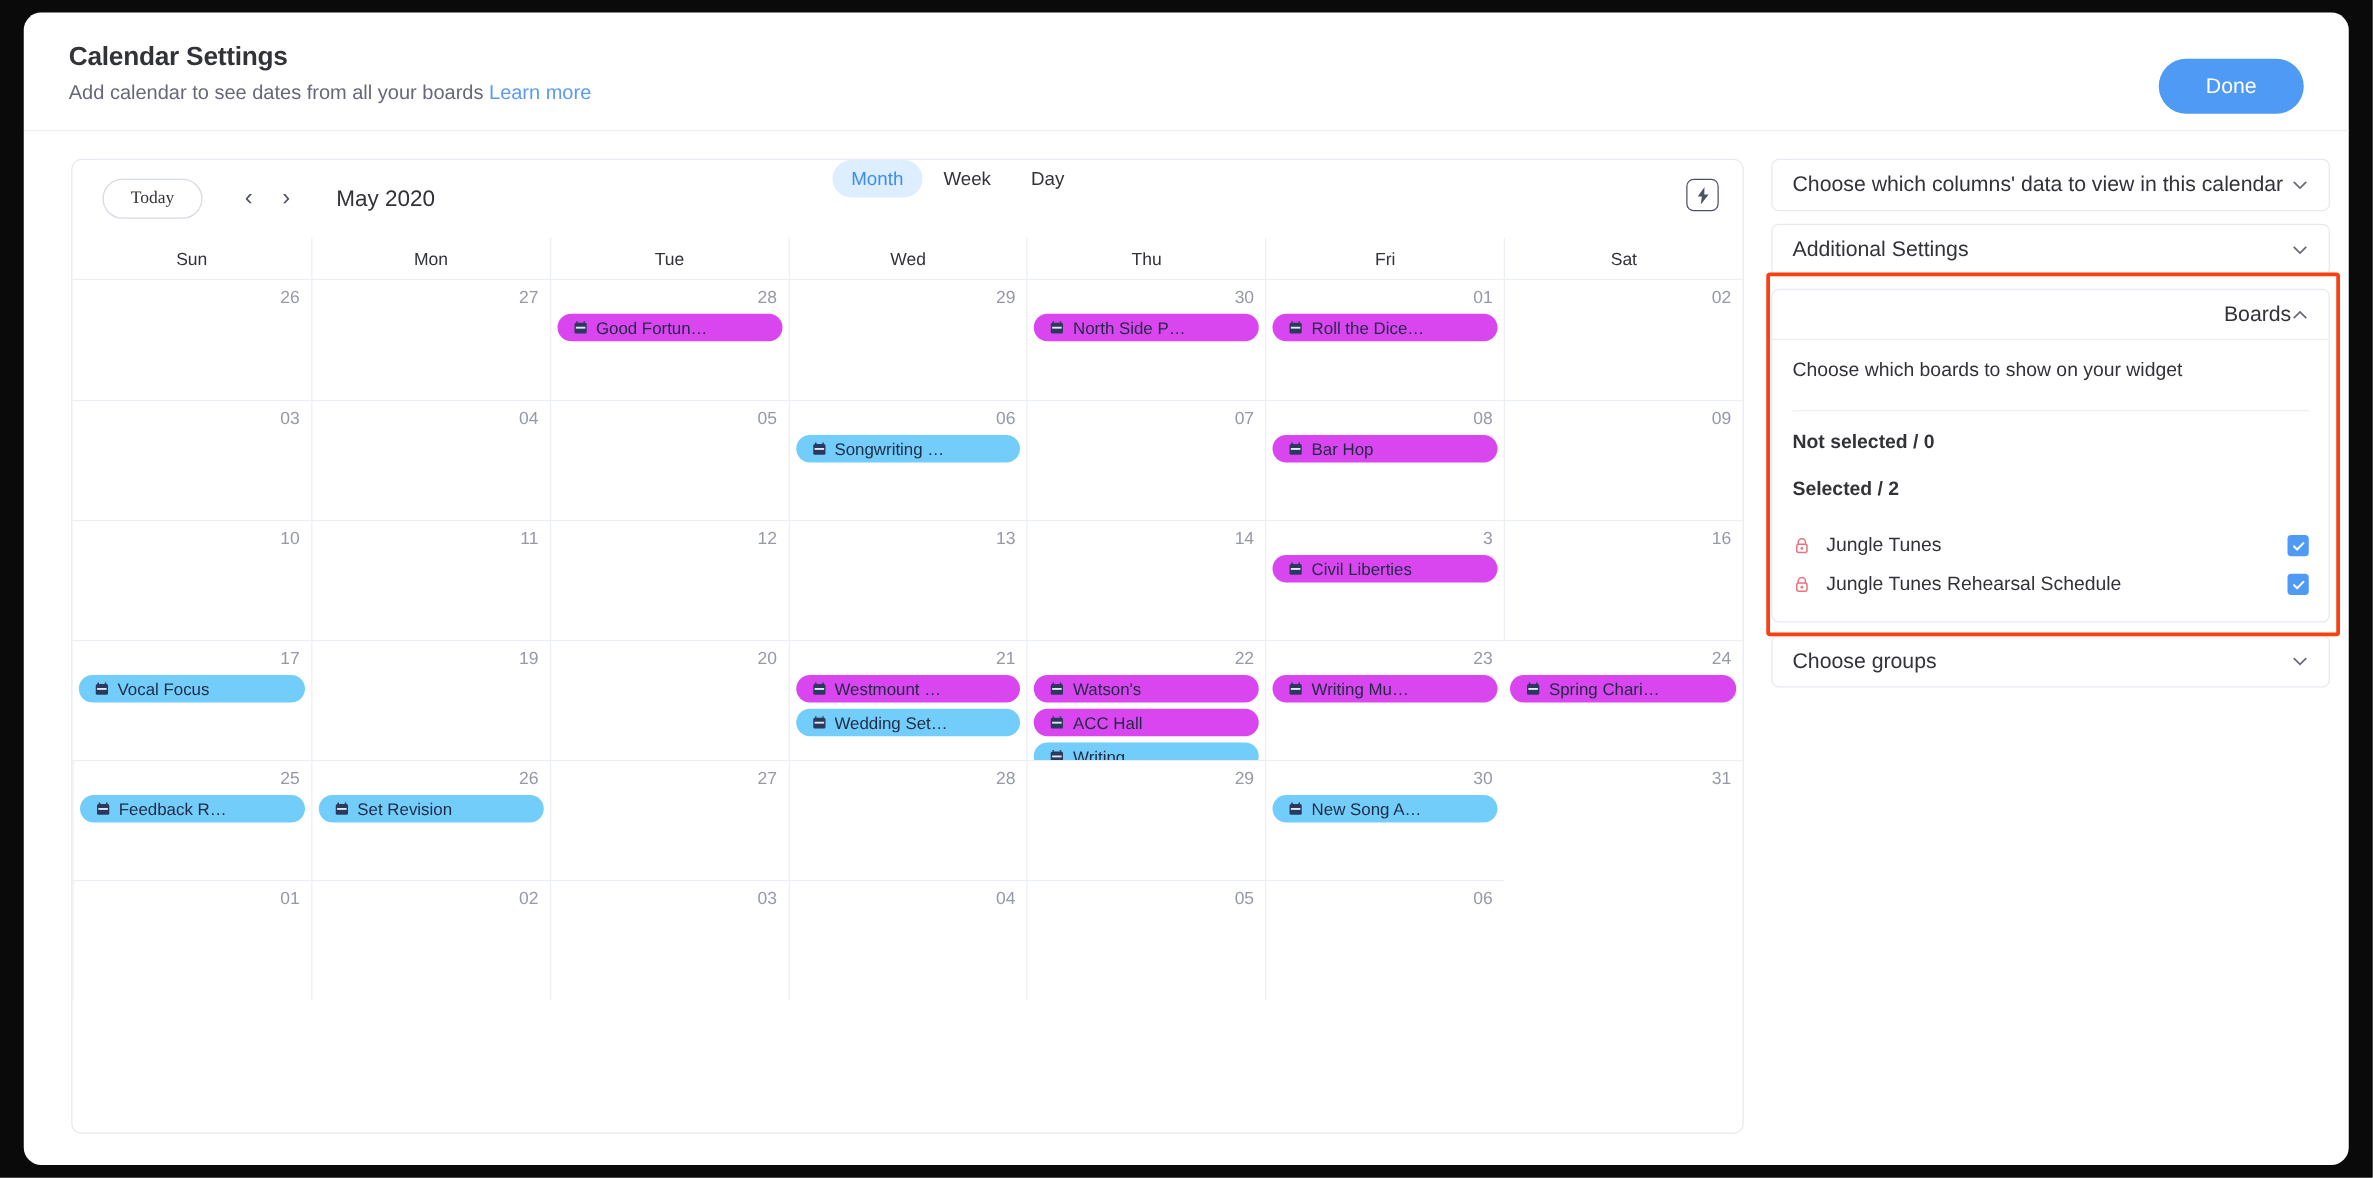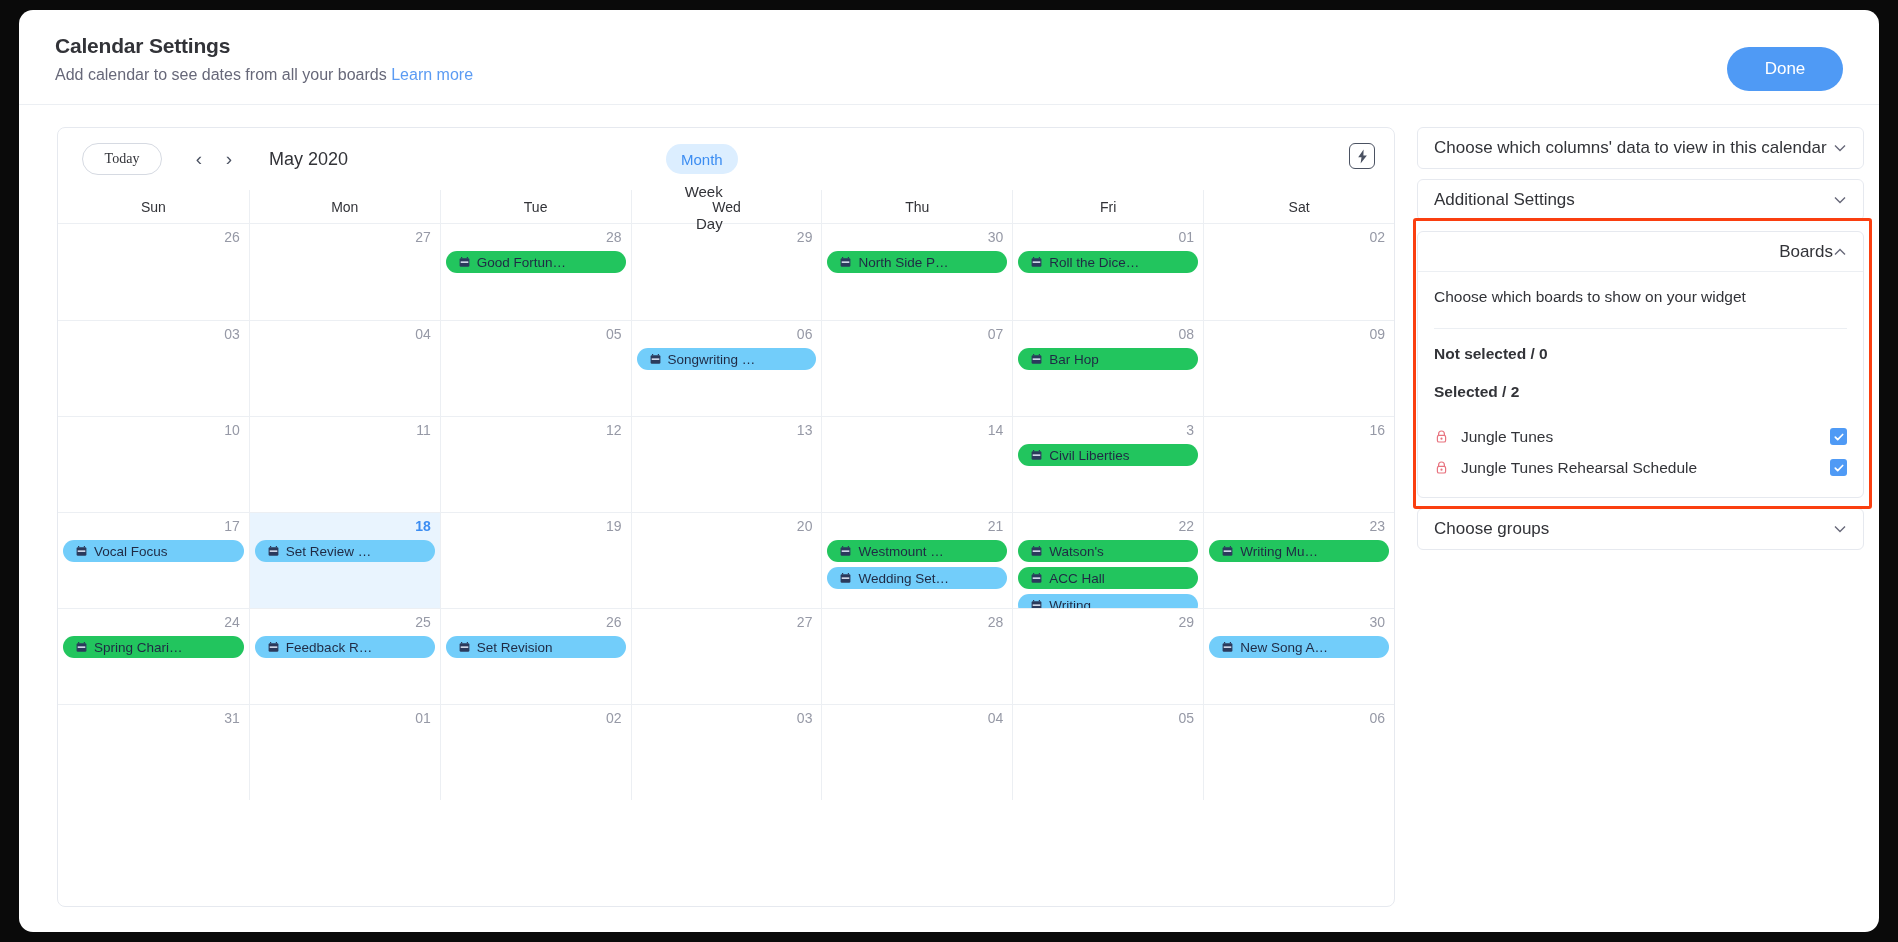--- a/index.html
+++ b/index.html
@@ -82,22 +82,22 @@
     display: flex; align-items: center; justify-content: center;
   }
   #prev-arrow { margin-left: 24px; }
   #next-arrow { margin-left: 4px; }
   #current-period {
     margin-left: 27px;
     font-size: 18px; color: #323338; font-weight: 500;
   }
   #view-switcher {
     position: absolute;
-    left: 608px; top: 16px;
-    display: flex; align-items: flex-end; gap: 2px; flex-direction: column;
+    left: 608px; top: 0;
+    display: flex; align-items: flex-start; gap: 2px;
   }
   .view-tab {
     height: 30px; padding: 0 15px;
     border: none; border-radius: 16px;
     background: transparent; color: #323338;
     font-size: 15px; cursor: pointer;
     font-family: "Liberation Sans", sans-serif;
     display: flex; align-items: center;
   }
   .view-tab.active { background: #dceeff; color: #3c8df2; }
@@ -146,21 +146,21 @@
   .day-cell.today .day-number { color: #3c8df2; font-weight: bold; }
   .events { margin-top: 5px; display: flex; flex-direction: column; gap: 5px; }
   .event-pill {
     height: 22px; border-radius: 11px;
     display: flex; align-items: center;
     padding-left: 13px; gap: 7px;
     font-size: 13.5px; color: #1f2a44;
     cursor: pointer; overflow: hidden;
     white-space: nowrap;
   }
-  .pill-blue { background: #22c55e; }
+  .pill-blue { background: #d946ef; }
   .pill-cyan { background: #72cdfa; }
   .board-glyph { flex: 0 0 auto; display: block; }
   .event-label { overflow: hidden; text-overflow: ellipsis; }
 
   
   #settings-panel {
     width: 455px;
     flex: 0 0 auto;
     position: relative;
   }
@@ -410,34 +410,20 @@
             <div class="day-number">17</div>
             <div class="events">
               <div class="event-pill pill-cyan">
                 <svg class="board-glyph" width="11" height="12" viewBox="0 0 11 12">
                   <rect x="0.6" y="2.2" width="9.8" height="8.6" rx="1.3" fill="#2b3a5c"></rect>
                   <rect x="1.7" y="5.4" width="7.6" height="1.5" fill="#dfe8f7"></rect>
                   <path d="M2.6 2.2 V0.9" stroke="#2b3a5c" stroke-width="1.2"></path>
                   <path d="M8.4 2.2 V0.9" stroke="#2b3a5c" stroke-width="1.2"></path>
                 </svg>
                 <span class="event-label">Vocal Focus</span>
-              </div>
-            </div>
-          </div>
-          <div class="day-cell col1 row3 today">
-            <div class="day-number">18</div>
-            <div class="events">
-              <div class="event-pill pill-cyan">
-                <svg class="board-glyph" width="11" height="12" viewBox="0 0 11 12">
-                  <rect x="0.6" y="2.2" width="9.8" height="8.6" rx="1.3" fill="#2b3a5c"></rect>
-                  <rect x="1.7" y="5.4" width="7.6" height="1.5" fill="#dfe8f7"></rect>
-                  <path d="M2.6 2.2 V0.9" stroke="#2b3a5c" stroke-width="1.2"></path>
-                  <path d="M8.4 2.2 V0.9" stroke="#2b3a5c" stroke-width="1.2"></path>
-                </svg>
-                <span class="event-label">Set Review …</span>
               </div>
             </div>
           </div>
           <div class="day-cell col2 row3">
             <div class="day-number">19</div>
             <div class="events"></div>
           </div>
           <div class="day-cell col3 row3">
             <div class="day-number">20</div>
             <div class="events"></div>

